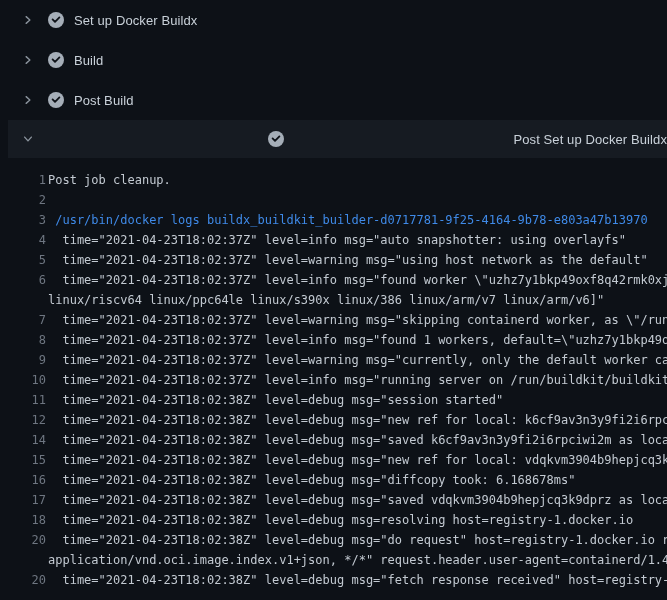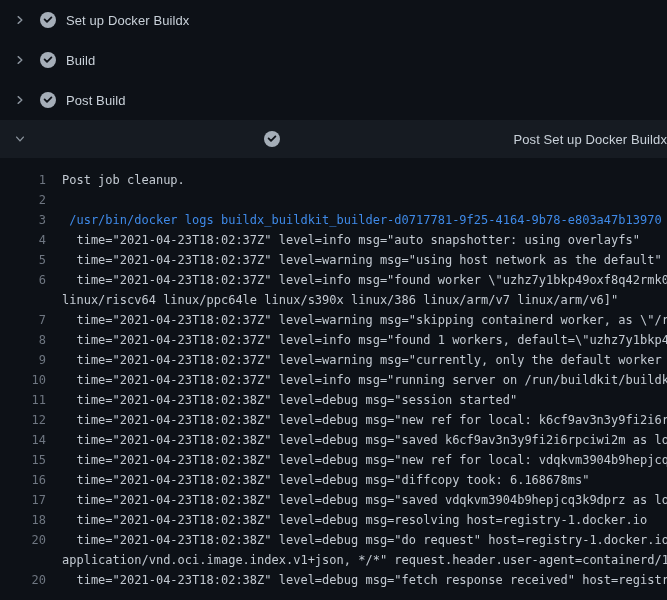--- a/index.html
+++ b/index.html
@@ -1,21 +1,21 @@
 <!DOCTYPE html>
 <html style="--bg: #0d1117; --panel: #161b22; --step_text: #c9d1d9; --icon_gray: #8b949e; --check_fill: #a5aeb8; --check_mark: #0d1117; --line_number: #6e7681; --log_text: #c3cad2; --command_blue: #3f8ae8; --group_tri: #e6edf3;"><head>
 <meta charset="utf-8">
 <style>
   * { margin:0; padding:0; box-sizing:border-box; }
   html, body { width:667px; height:600px; overflow:hidden; }
   body {
     background: var(--bg);
     font-family: "Liberation Sans", sans-serif;
   }
-  .steps-list { width:100%; }
+  .steps-list { width:100%;padding-left:8px; }
   .step-row {
     display:flex; align-items:center;
     height:40px; padding-left:14px;
     cursor:pointer;
     color: var(--step_text);
   }
   .step-row.expanded { background: var(--panel); height:38px;justify-content:space-between; }
   .chev { width:12px; height:12px; display:flex; align-items:center; justify-content:center; color: var(--icon_gray); margin-right:14px; flex:none; }
   .chev svg { display:block; }
   .chev.down svg { transform: rotate(90deg); }
@@ -34,21 +34,21 @@
     height:20px; line-height:20px;
     white-space:pre;
     overflow:hidden;
   }
   .ln {
     width:46px; flex:none;
     text-align:right;
     color: var(--line_number);
     cursor:pointer;
   }
-  .lt { margin-left:16px; color: var(--log_text); flex:none; }
+  .lt { margin-left:2px; color: var(--log_text); flex:none; }
   .log-row.type-command .lt { color: var(--command_blue); text-align: center; }
   .tri {
     display:inline-block; width:15px;
     color: var(--group_tri);
     font-size:9px;
     vertical-align:1px;
     cursor:pointer;
   }
 </style>
 </head>

